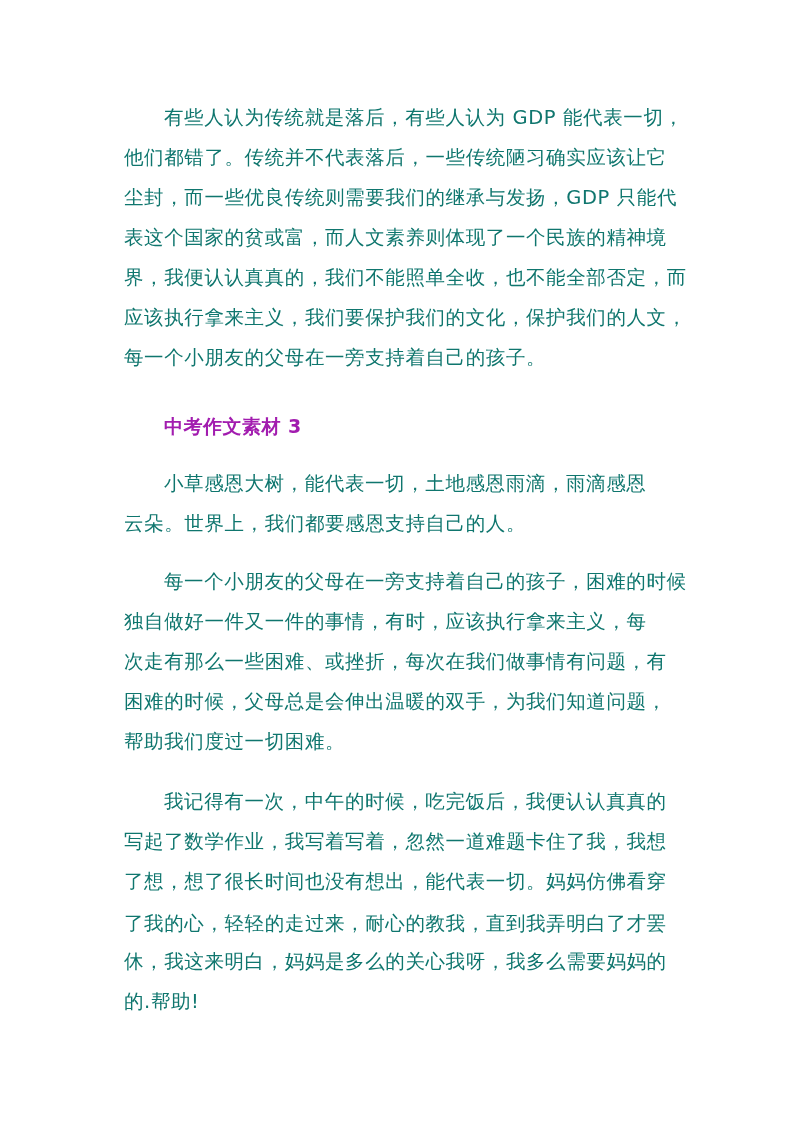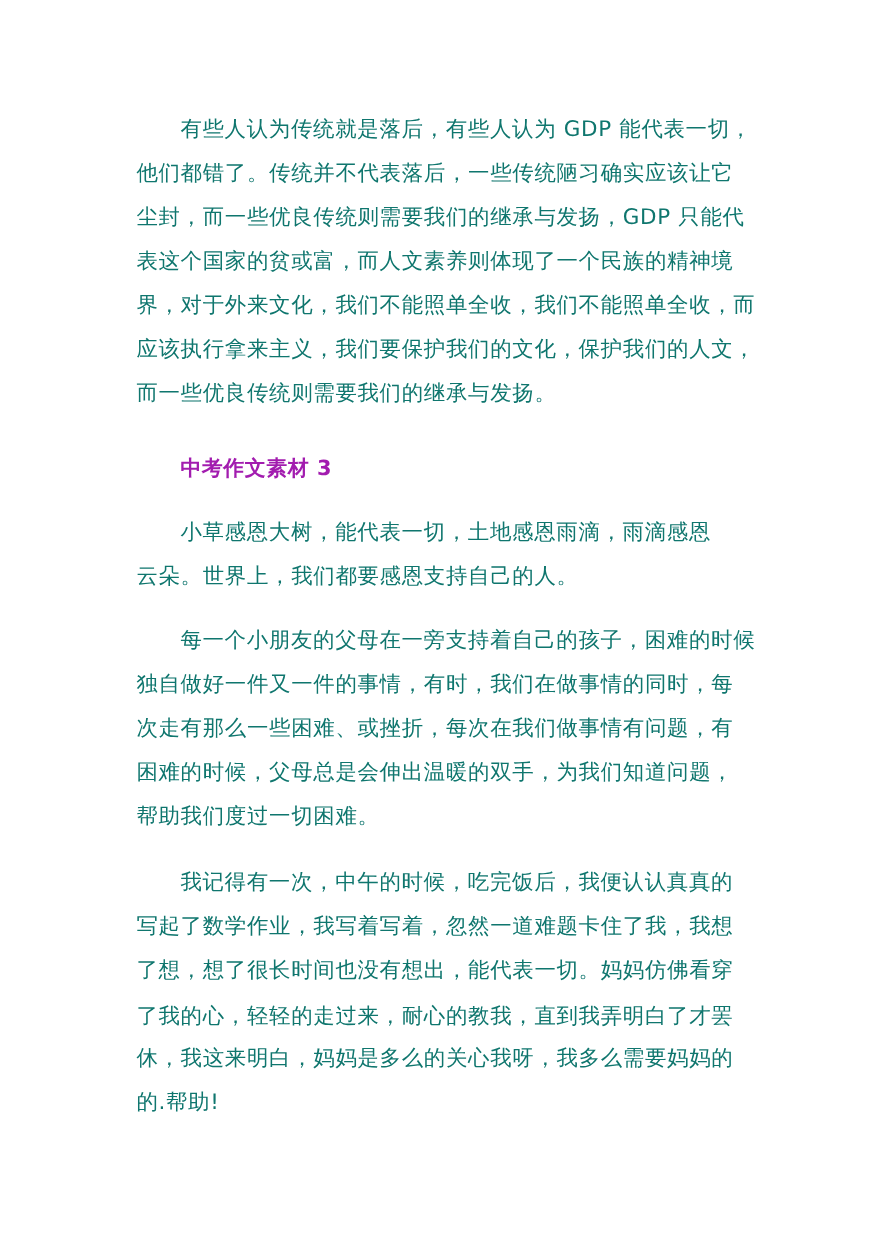--- a/index.html
+++ b/index.html
@@ -47,35 +47,35 @@
 </head>
 <body>
 
 <div class="page">
 
   <div>
     <div class="line indent" style="top:106px">有些人认为传统就是落后，有些人认为 GDP 能代表一切，</div>
     <div class="line" style="top:146px">他们都错了。传统并不代表落后，一些传统陋习确实应该让它</div>
     <div class="line" style="top:186px">尘封，而一些优良传统则需要我们的继承与发扬，GDP 只能代</div>
     <div class="line" style="top:226px">表这个国家的贫或富，而人文素养则体现了一个民族的精神境</div>
-    <div class="line" style="top:266px">界，对于外来文化，我们不能照单全收，我们不能照单全收，而</div>
+    <div class="line" style="top:266px">界，我便认认真真的，我们不能照单全收，也不能全部否定，而</div>
     <div class="line" style="top:306px">应该执行拿来主义，我们要保护我们的文化，保护我们的人文，</div>
-    <div class="line" style="top:346px">而一些优良传统则需要我们的继承与发扬。</div>
+    <div class="line" style="top:346px">每一个小朋友的父母在一旁支持着自己的孩子。</div>
   </div>
 
   <div class="heading" style="top:414px">中考作文素材 3</div>
 
   <div>
     <div class="line indent" style="top:472px">小草感恩大树，能代表一切，土地感恩雨滴，雨滴感恩</div>
     <div class="line" style="top:512px">云朵。世界上，我们都要感恩支持自己的人。</div>
   </div>
 
   <div>
     <div class="line indent" style="top:570px">每一个小朋友的父母在一旁支持着自己的孩子，困难的时候</div>
-    <div class="line" style="top:610px">独自做好一件又一件的事情，有时，我们在做事情的同时，每</div>
+    <div class="line" style="top:610px">独自做好一件又一件的事情，有时，应该执行拿来主义，每</div>
     <div class="line" style="top:650px">次走有那么一些困难、或挫折，每次在我们做事情有问题，有</div>
     <div class="line" style="top:690px">困难的时候，父母总是会伸出温暖的双手，为我们知道问题，</div>
     <div class="line" style="top:730px">帮助我们度过一切困难。</div>
   </div>
 
   <div>
     <div class="line indent" style="top:790px">我记得有一次，中午的时候，吃完饭后，我便认认真真的</div>
     <div class="line" style="top:830px">写起了数学作业，我写着写着，忽然一道难题卡住了我，我想</div>
     <div class="line" style="top:870px">了想，想了很长时间也没有想出，能代表一切。妈妈仿佛看穿</div>
     <div class="line" style="top:912px">了我的心，轻轻的走过来，耐心的教我，直到我弄明白了才罢</div>

